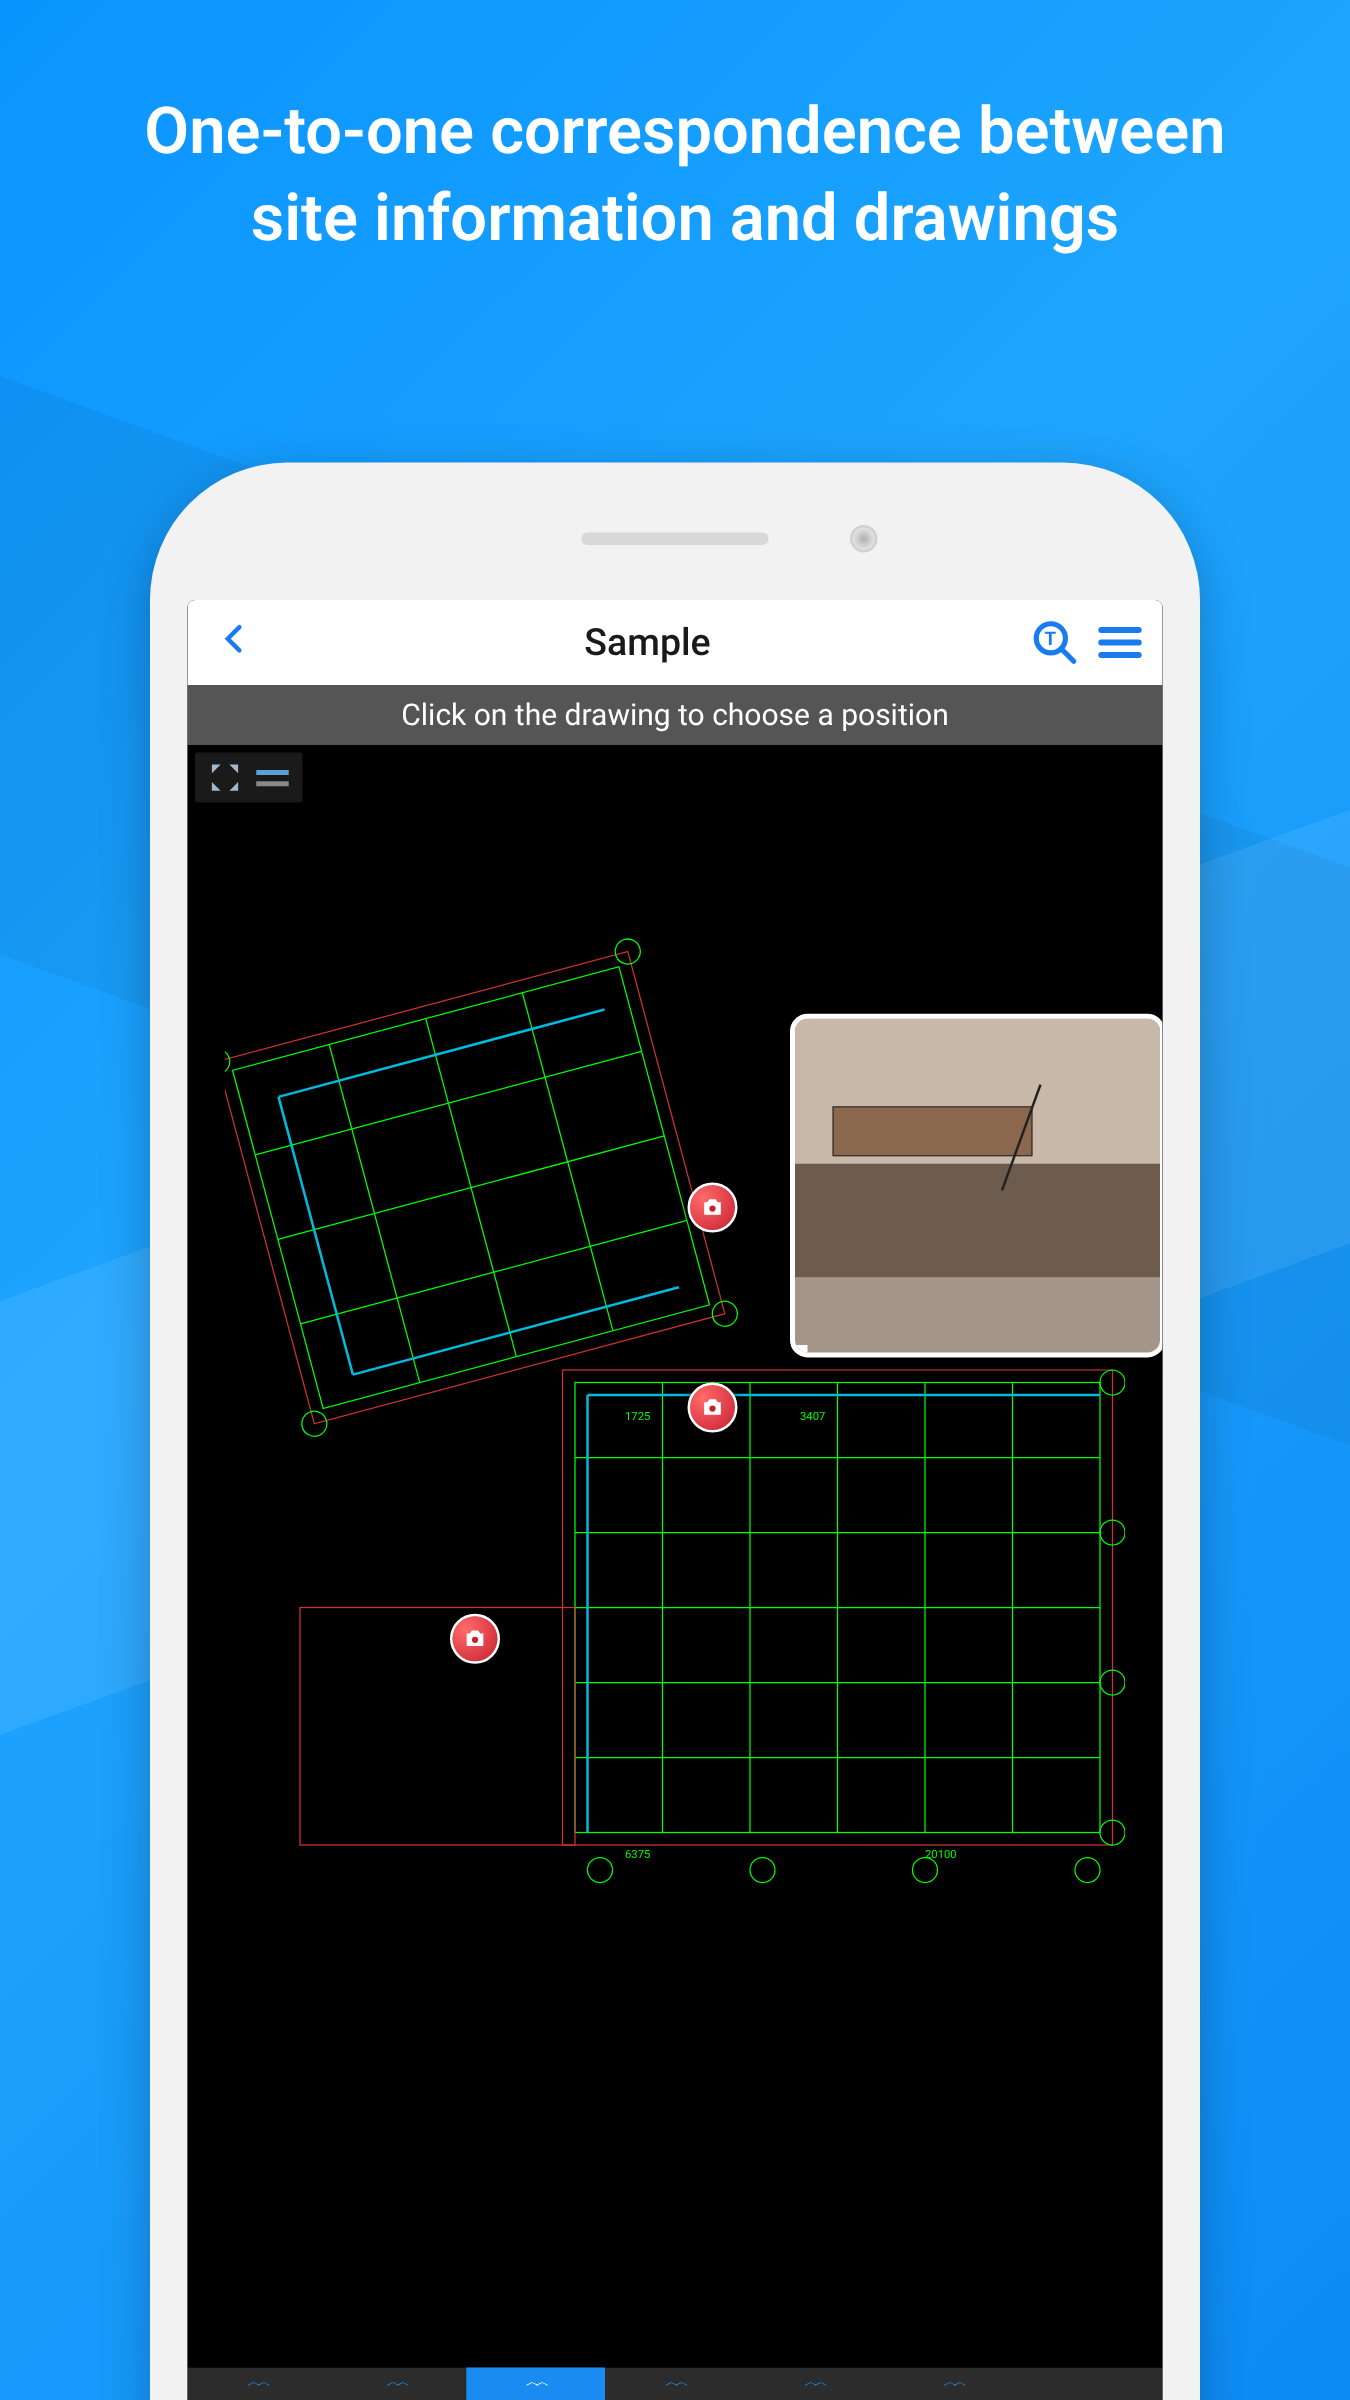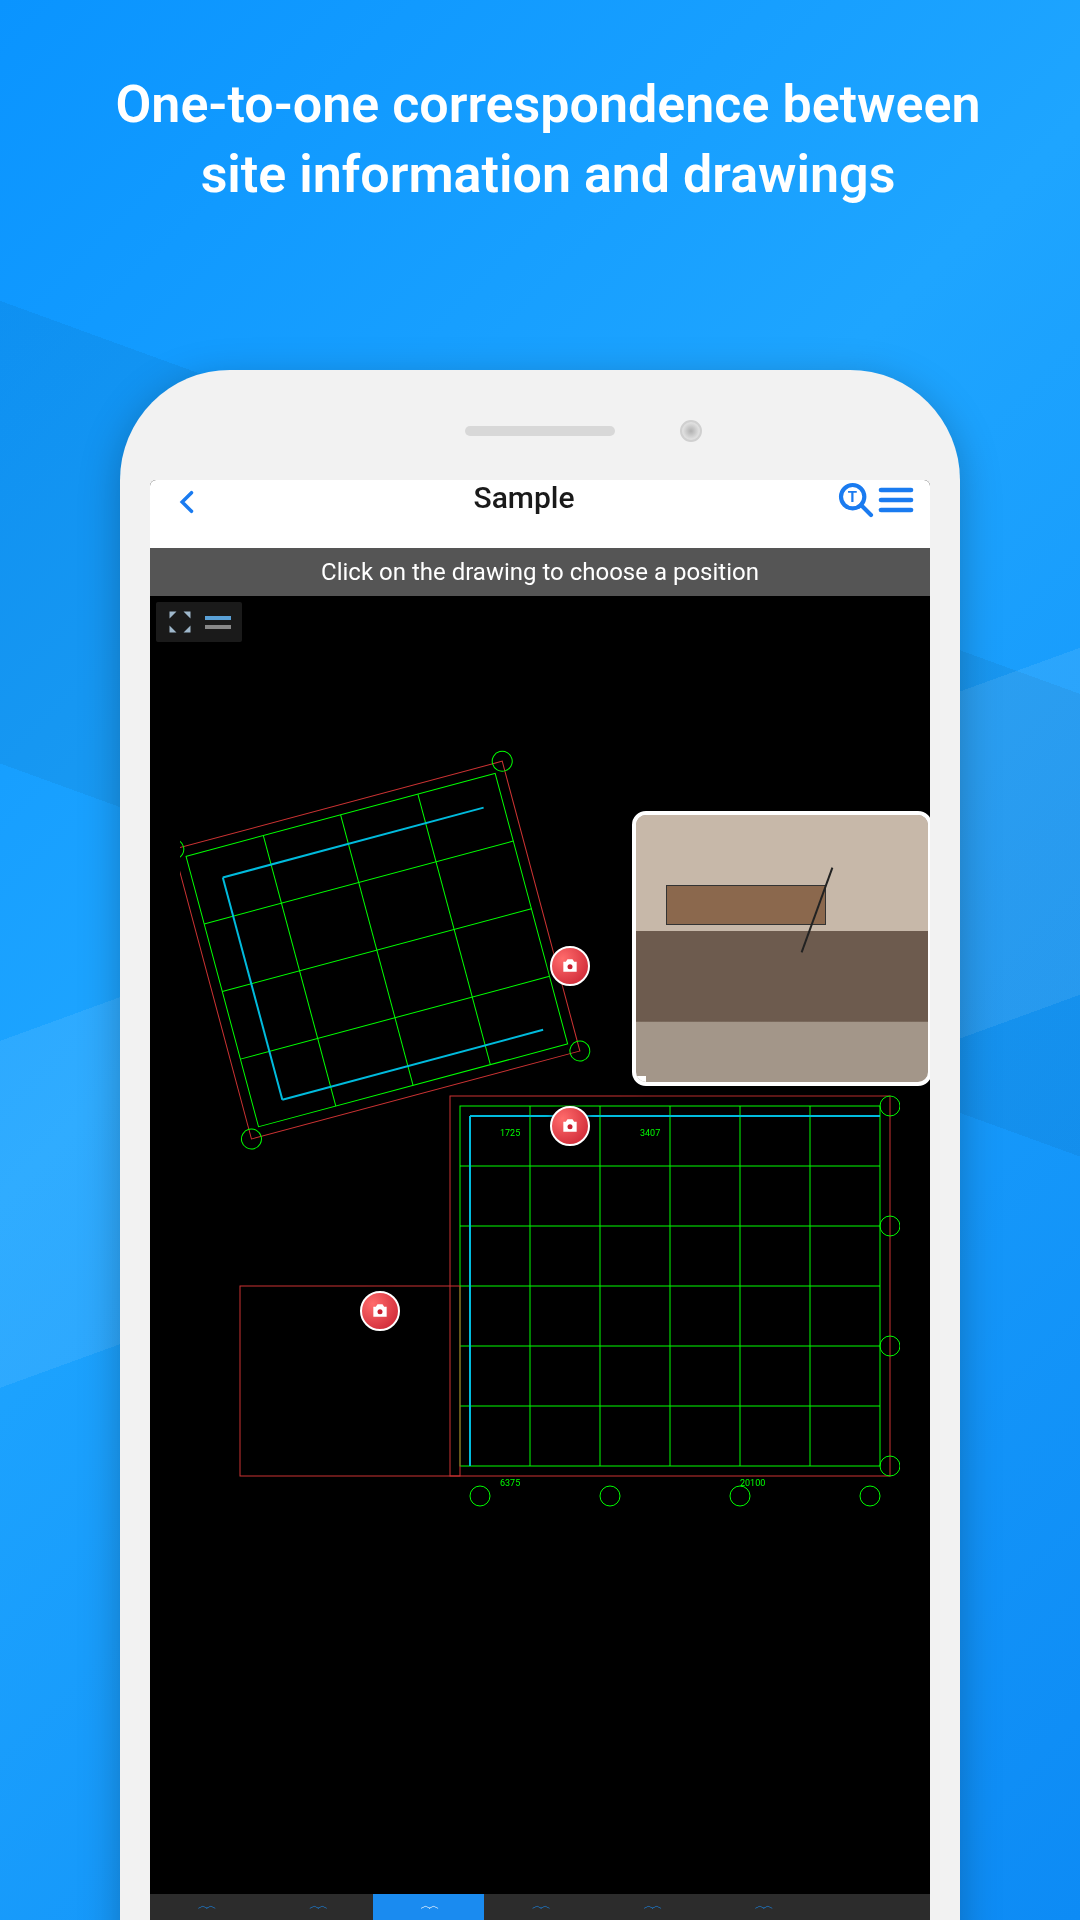--- a/index.html
+++ b/index.html
@@ -61,22 +61,23 @@
   border-radius: 6px 6px 0 0;
   overflow: hidden;
   display: flex;
   flex-direction: column;
 }
 
 .appbar {
   background: #fff;
   height: 68px;
   display: flex;
-  align-items: flex-start;
+  align-items: center;
   padding: 0 14px;
+  gap: 12px;
 }
 .appbar .back { color: #1a7bf0; font-size: 34px; padding: 4px 10px; }
 .appbar .title { flex: 1; text-align: center; color: #1a1a1a; font-size: 30px; font-weight: 500; }
 .appbar .search, .appbar .menu { color: #1a7bf0; width: 40px; height: 40px; display:flex; align-items:center; justify-content:center;}
 .infobar {
   background: #555;
   color: #fff;
   font-size: 24px;
   text-align: center;
   padding: 10px 12px;

